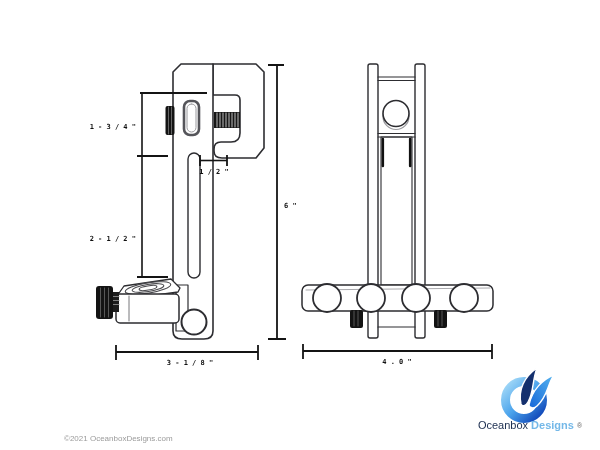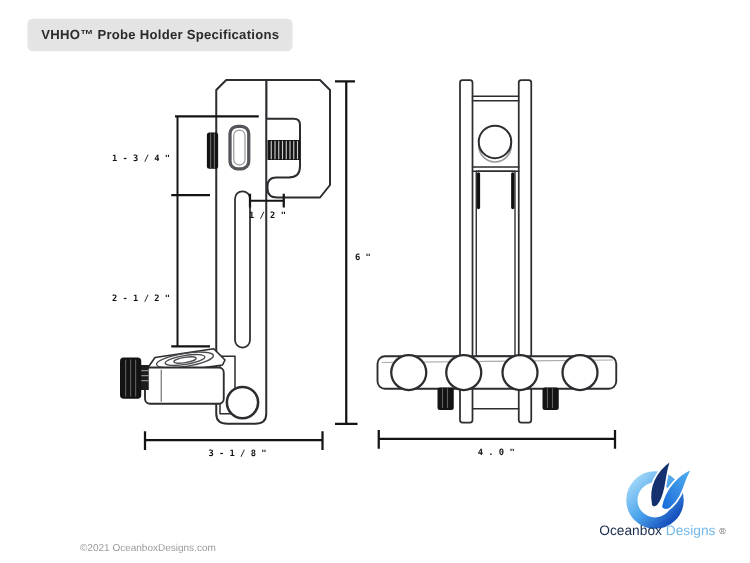--- a/index.html
+++ b/index.html
@@ -16,30 +16,29 @@
   svg.drawing{position:absolute;left:0;top:0;}
   .dim{font:bold 7px "DejaVu Sans Mono", monospace;fill:#111;}
   .copyright{
     position:absolute;left:28px;top:434px;font-size:8px;color:#9b9b9b;margin-left:36px;
   }
   .brand{
     position:absolute;left:455px;top:419px;width:150px;text-align:center;
     font-size:11px;white-space:nowrap;
   }
   .brand .primary{font-weight:400;color:#1b2d4f;}
-  .brand .secondary{font-weight:400;color:#74b8e8;}
+  .brand .secondary{font-weight:700;color:#74b8e8;}
   .brand .reg{font-size:7px;color:#666;vertical-align:1px;}
   .logo-mark{position:absolute;left:488px;top:362px;}
 </style>
 </head>
 <body>
 
 <div id="stage">
 
-  <div class="title-badge">VHHO™ Probe Holder Specifications</div>
 
   <svg class="drawing" width="600" height="450" viewBox="0 0 600 450">
 
     <g stroke="#2d2d31" fill="none" stroke-linejoin="round" stroke-linecap="round">
 
       <path fill="#ffffff" stroke-width="1.6" d="M213,64 L256,64 L264,72 L264,148 L256,158 L222,158
                Q214,158 214,151 L214,149 Q214,142 221,142 L231,142
                Q240,142 240,133 L240,100 Q240,95 235,95 L213,95 Z"></path>
 
       <rect x="214" y="112" width="26" height="16" fill="#161616" stroke="none"></rect>

